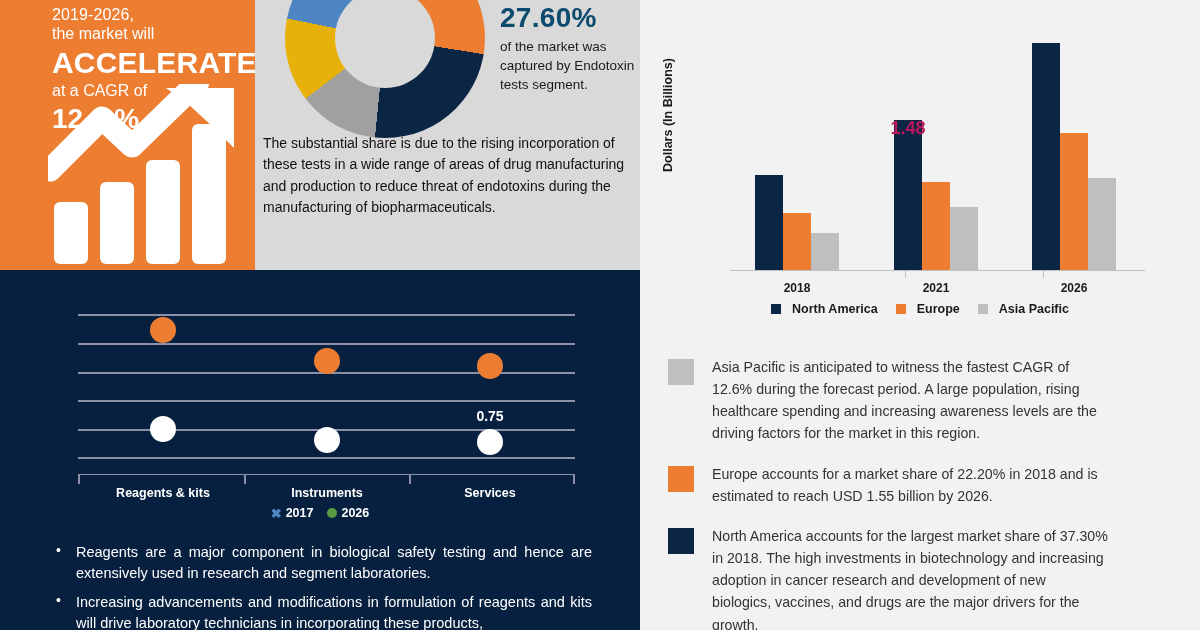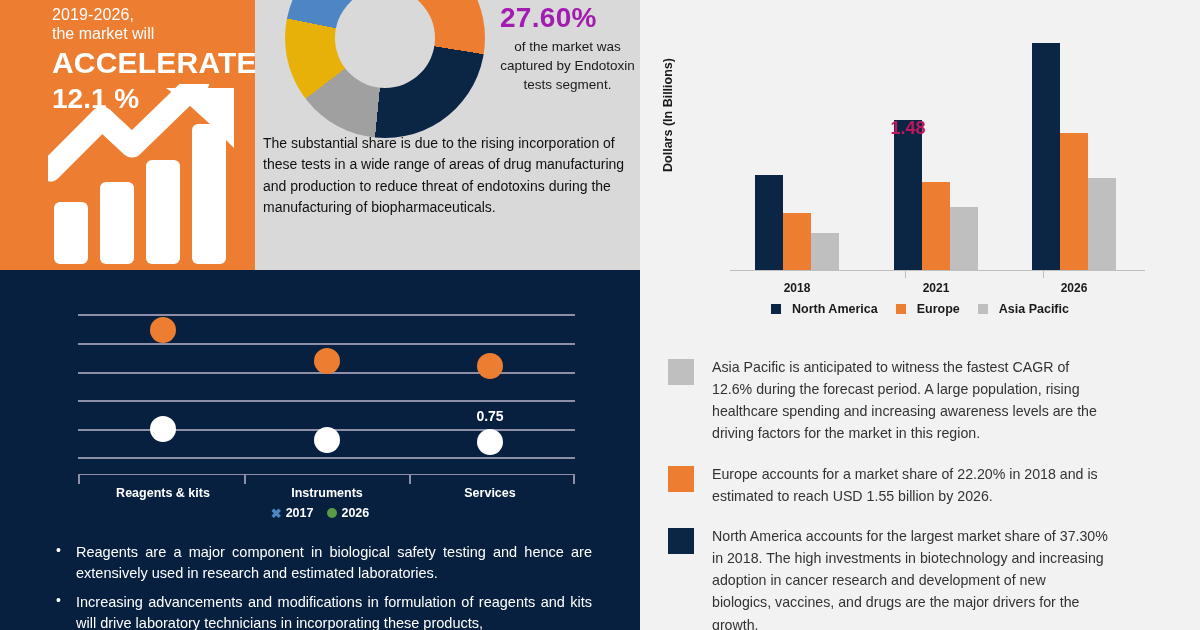--- a/index.html
+++ b/index.html
@@ -29,22 +29,22 @@
     position: absolute; left: 255px; top: 0; width: 385px; height: 270px;
     background: #D9D9D9; color: #1a1a1a; overflow: hidden;
   }
   .donut-wrap { position: absolute; left: 30px; top: -62px; width: 200px; height: 200px; }
   .donut { width: 200px; height: 200px; border-radius: 50%; }
   .donut-hole {
     position: absolute; left: 50px; top: 50px; width: 100px; height: 100px;
     border-radius: 50%; background: #D9D9D9;
   }
   .endo-stat { position: absolute; left: 245px; top: 2px; width: 135px; }
-  .endo-pct { font-size: 28px; font-weight: 700; color: #a21caf; letter-spacing: .3px; }
-  .endo-sub { font-size: 13.5px; font-weight: 400; line-height: 1.42; color: #1a1a1a; margin-top: 3px; text-align: center; }
+  .endo-pct { font-size: 28px; font-weight: 700; color: #0c4a6e; letter-spacing: .3px; }
+  .endo-sub { font-size: 13.5px; font-weight: 400; line-height: 1.42; color: #1a1a1a; margin-top: 3px; }
   .endo-body {
     position: absolute; left: 8px; top: 133px; width: 375px;
     font-size: 14px; font-weight: 400; line-height: 1.52; color: #111111;
   }
 
   
   .panel-segment {
     position: absolute; left: 0; top: 270px; width: 640px; height: 360px;
     background: #07203F; color: #ffffff; overflow: hidden;
   }
@@ -122,20 +122,21 @@
 </head>
 <body>
 
 <div id="page">
 
   <div class="panel-accelerate">
     <div class="acc-text">
       <div class="acc-l1">2019-2026,</div>
       <div class="acc-l2">the market will</div>
       <div class="acc-big">ACCELERATE</div>
+      <div class="acc-l3">at a CAGR of</div>
       <div class="acc-pct">12.1 %</div>
     </div>
     <div class="acc-graphic">
       <svg width="210" height="185" viewBox="0 0 210 185" xmlns="http://www.w3.org/2000/svg">
         <rect x="6" y="118" width="34" height="62" rx="6" fill="#ffffff"></rect>
         <rect x="52" y="98" width="34" height="82" rx="6" fill="#ffffff"></rect>
         <rect x="98" y="76" width="34" height="104" rx="6" fill="#ffffff"></rect>
         <rect x="144" y="40" width="34" height="140" rx="6" fill="#ffffff"></rect>
         <path d="M2 86 L54 34 L84 62 L150 -2 L150 -2" fill="none" stroke="#ffffff" stroke-width="23" stroke-linecap="round" stroke-linejoin="round"></path>
         <path d="M118 4 L186 4 L186 64 L164 42 L140 20 Z" fill="#ffffff"></path>
@@ -198,21 +199,21 @@
           <span>2017</span>
         </div>
         <div class="dc-leg-item">
           <span class="dc-leg-dot"></span>
           <span>2026</span>
         </div>
       </div>
     </div>
 
     <div class="seg-bullets">
-      <div class="seg-bullet">Reagents are a major component in biological safety testing and hence are extensively used in research and estimated laboratories.</div>
+      <div class="seg-bullet">Reagents are a major component in biological safety testing and hence are extensively used in research and segment laboratories.</div>
       <div class="seg-bullet">Increasing advancements and modifications in formulation of reagents and kits  will  drive  laboratory  technicians  in  incorporating  these  products,</div>
     </div>
   </div>
 
   <div class="panel-region">
 
     <div class="barchart">
       <div class="bc-ylabel">Dollars (In Billions)</div>
 
       <div class="bc-plot">

